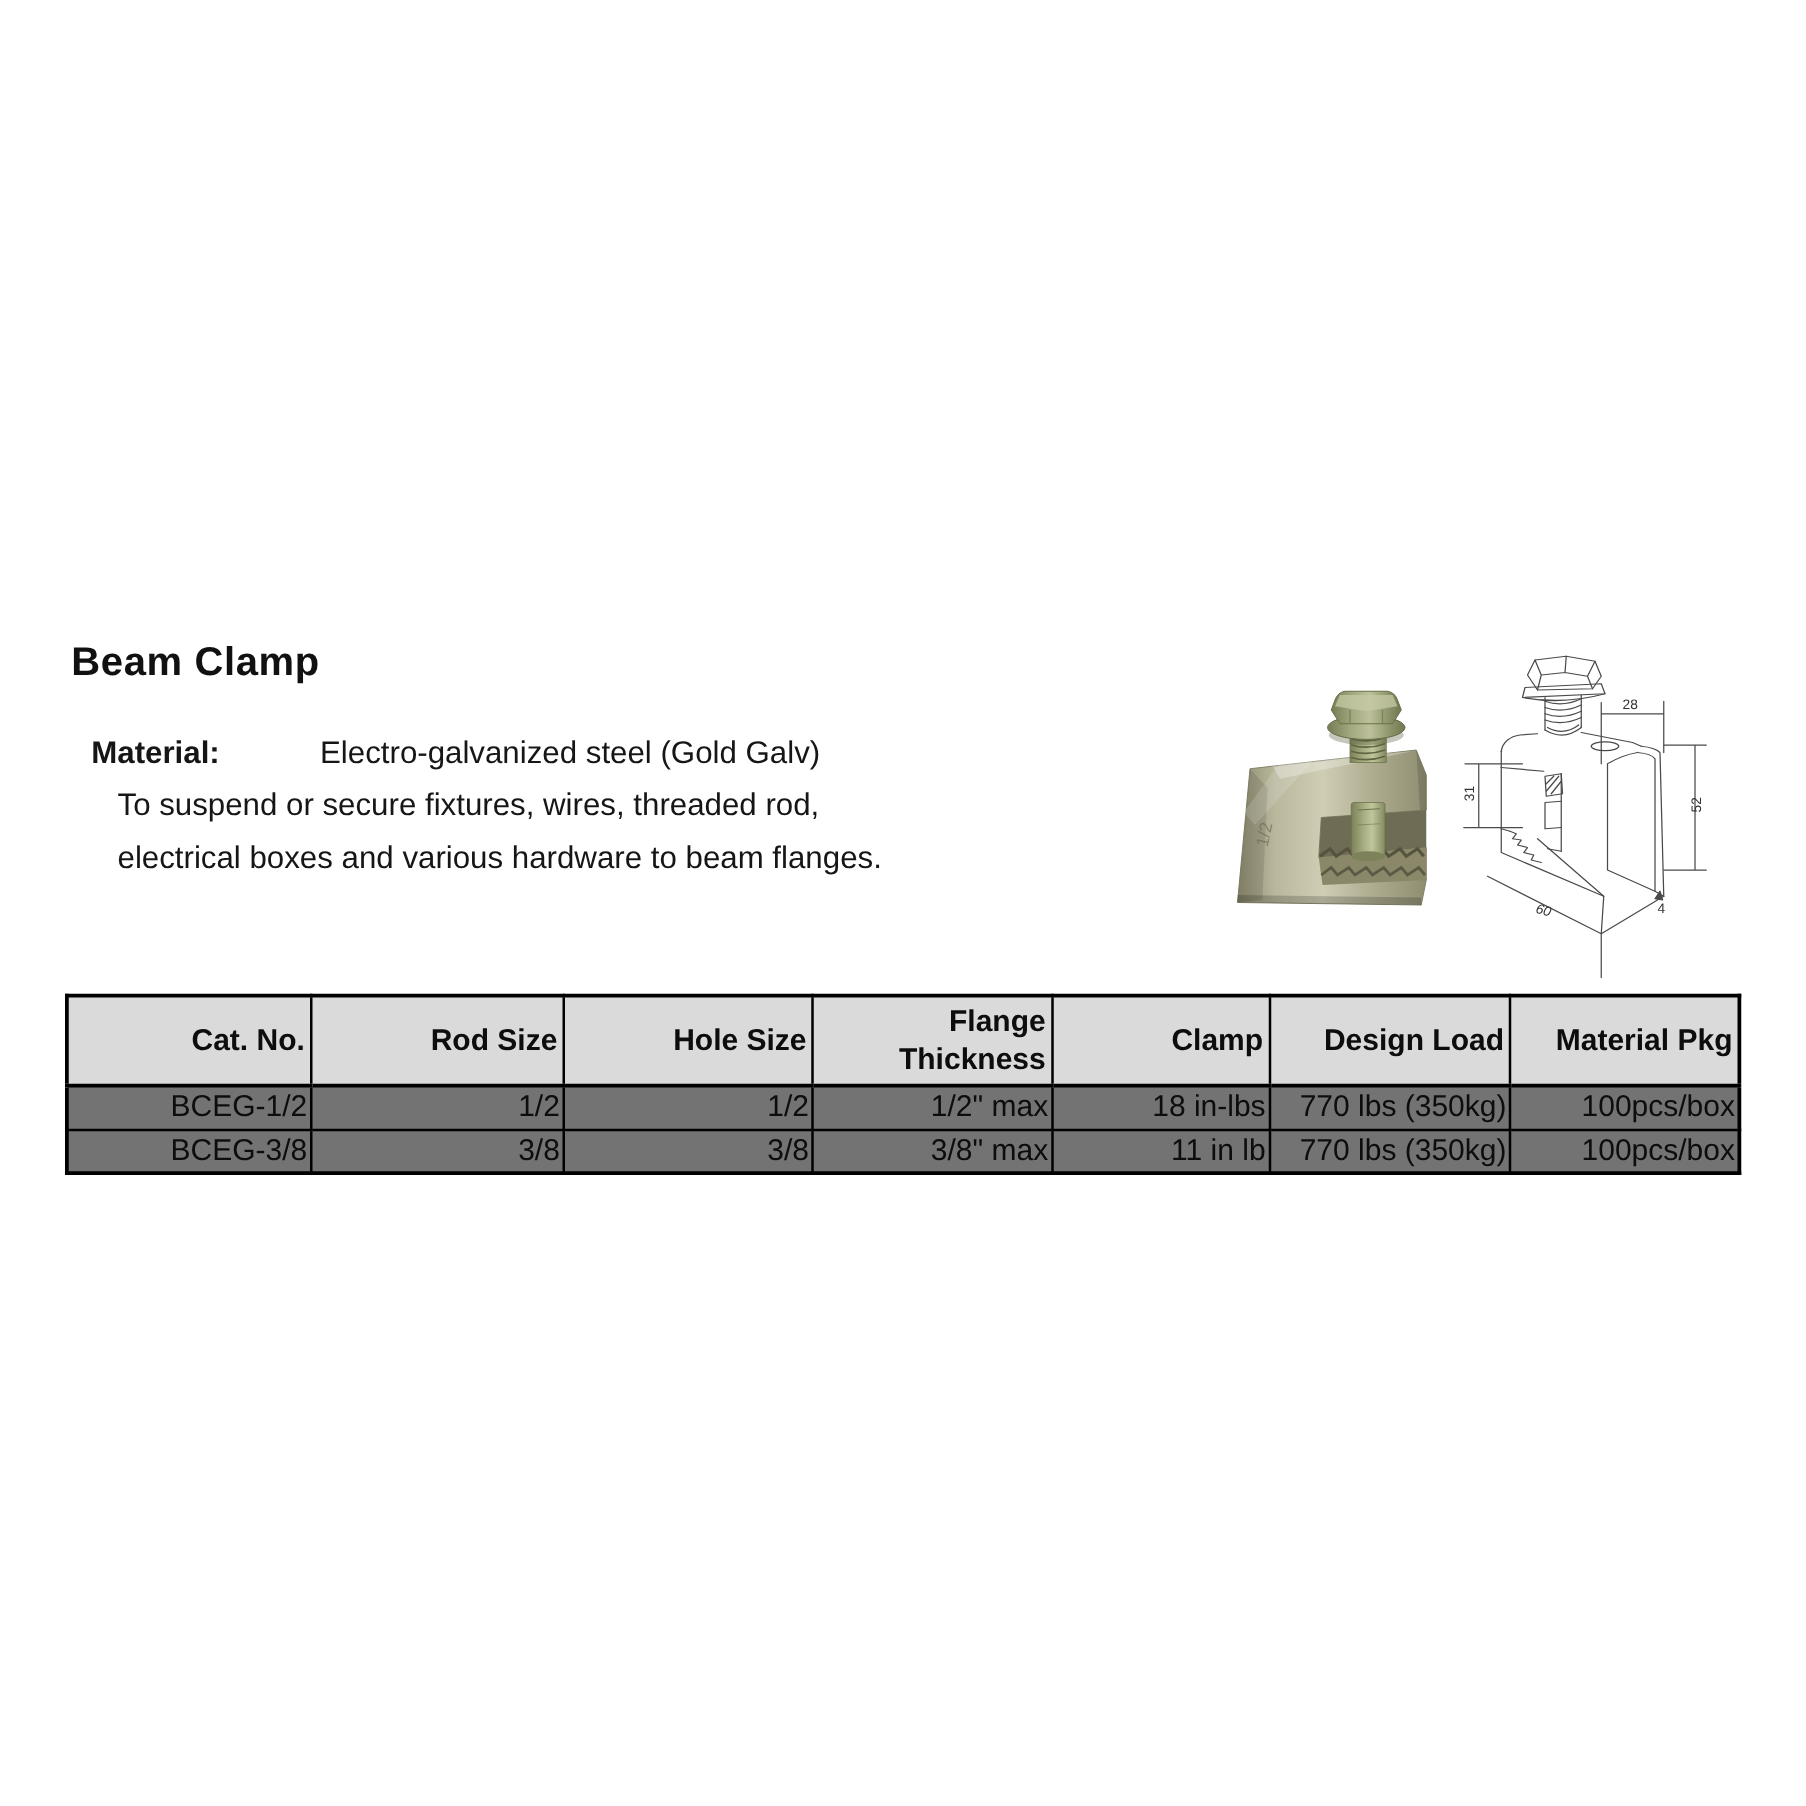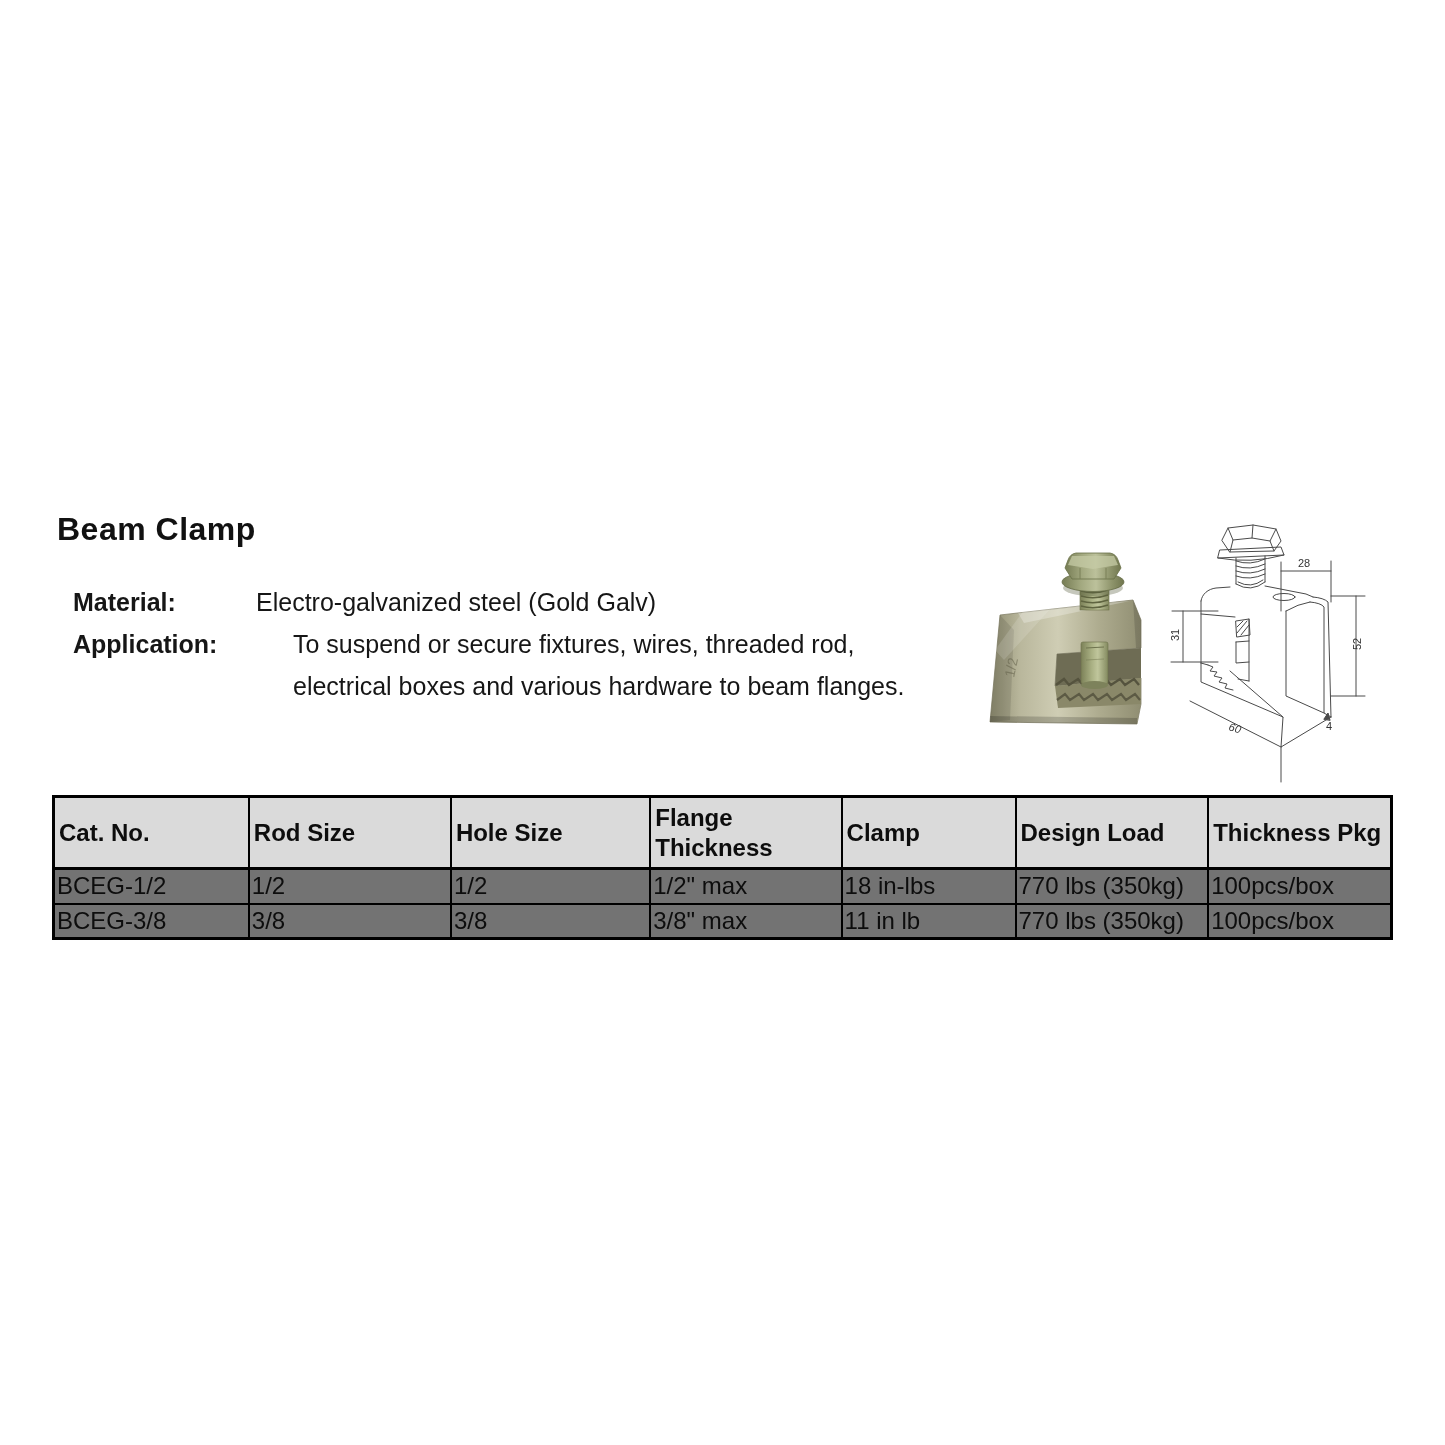--- a/index.html
+++ b/index.html
@@ -18,21 +18,21 @@
     font-size:25px; line-height:42px; color:#161616;
   }
   .spec-label { font-weight:bold;margin-left:16px; }
   .spec-value div { white-space:nowrap;margin-left:37px; }
   .product-photo { position:absolute; left:980px; top:538px; width:168px; height:198px; }
   .tech-drawing  { position:absolute; left:1158px; top:514px; width:230px; height:270px; }
   .tech-drawing text { font-family:"Liberation Sans", sans-serif; }
   .spec-table {
     position:absolute; left:52px; top:795px; width:1341px;
     border-collapse:collapse; table-layout:fixed;
-    font-size:24px; text-align:left; color:#0d0d0d;
+    font-size:24px; text-align:right; color:#0d0d0d;
     border:3px solid #000;
   }
   .spec-table th {
     background:#dadada; font-weight:bold; height:72px;
     border:2px solid #000; border-bottom:3px solid #000;
     padding:0 4px; line-height:1.25; font-size:24px;
   }
   .spec-table td {
     height:35px; border:2px solid #000; padding:0 2px;
     background:#737373; white-space:nowrap;
@@ -42,21 +42,20 @@
 </head>
 <body>
 
 <div class="sheet">
 
   <div class="doc-title">Beam Clamp</div>
 
   <div class="specs">
     <div class="spec-label">Material:</div>
     <div class="spec-value">Electro-galvanized steel (Gold Galv)</div>
-    <div class="spec-label">Application:</div>
     <div class="spec-value">
       <div>To suspend or secure fixtures, wires,  threaded rod,</div>
       <div>electrical boxes and various hardware to beam flanges.</div>
     </div>
   </div>
 
   <svg class="product-photo" viewBox="0 0 168 198" aria-hidden="true">
     <defs>
       <linearGradient id="gBody" x1="0" y1="0" x2="1" y2="0">
         <stop offset="0" stop-color="#8e8c70"></stop>
@@ -173,21 +172,21 @@
       <col style="width:13.7%">
     </colgroup>
     <thead>
       <tr>
         <th>Cat. No.</th>
         <th>Rod Size</th>
         <th>Hole Size</th>
         <th>Flange Thickness</th>
         <th>Clamp</th>
         <th>Design Load</th>
-        <th>Thickness Pkg</th>
+        <th>Material Pkg</th>
       </tr>
     </thead>
     <tbody>
       <tr>
         <td>BCEG-1/2</td>
         <td>1/2</td>
         <td>1/2</td>
         <td>1/2" max</td>
         <td>18 in-lbs</td>
         <td>770 lbs (350kg)</td>

